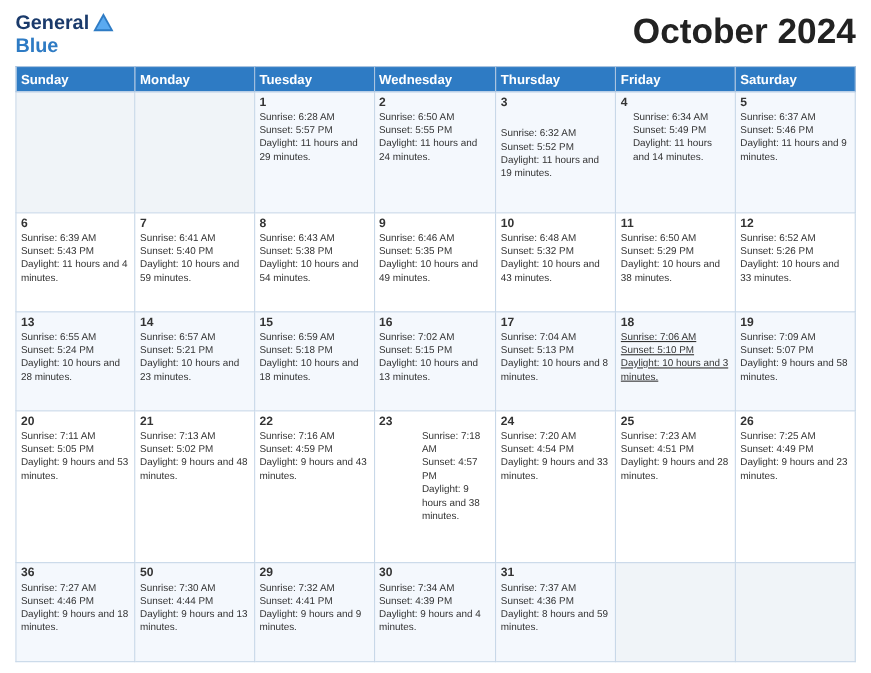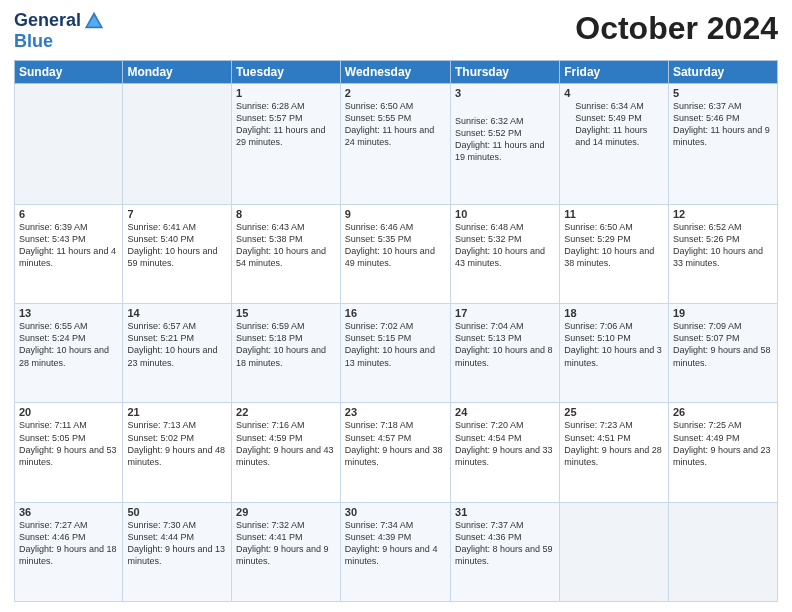--- a/index.html
+++ b/index.html
@@ -248,21 +248,21 @@
 Daylight: 10 hours and 13 minutes.</div>
           </td>
           <td>
             <span class="day-num">17</span>
             <div class="cell-text" style="white-space: pre-line;">Sunrise: 7:04 AM
 Sunset: 5:13 PM
 Daylight: 10 hours and 8 minutes.</div>
           </td>
           <td>
             <span class="day-num">18</span>
-            <div class="cell-text" style="white-space: pre-line;">Sunrise: 7:06 AM
+            <div class="cell-text" style="white-space: pre-line; text-decoration: underline;">Sunrise: 7:06 AM
 Sunset: 5:10 PM
 Daylight: 10 hours and 3 minutes.</div>
           </td>
           <td>
             <span class="day-num">19</span>
             <div class="cell-text" style="white-space: pre-line;">Sunrise: 7:09 AM
 Sunset: 5:07 PM
 Daylight: 9 hours and 58 minutes.</div>
           </td>
         </tr>
@@ -280,21 +280,21 @@
 Daylight: 9 hours and 48 minutes.</div>
           </td>
           <td>
             <span class="day-num">22</span>
             <div class="cell-text" style="white-space: pre-line;">Sunrise: 7:16 AM
 Sunset: 4:59 PM
 Daylight: 9 hours and 43 minutes.</div>
           </td>
           <td>
             <span class="day-num">23</span>
-            <div class="cell-text" style="white-space: pre-line;">Sunrise: 7:18 AM
+            <div class="cell-text" style="white-space: pre-line; margin-left: 39px;">Sunrise: 7:18 AM
 Sunset: 4:57 PM
 Daylight: 9 hours and 38 minutes.</div>
           </td>
           <td>
             <span class="day-num">24</span>
             <div class="cell-text" style="white-space: pre-line;">Sunrise: 7:20 AM
 Sunset: 4:54 PM
 Daylight: 9 hours and 33 minutes.</div>
           </td>
           <td>

